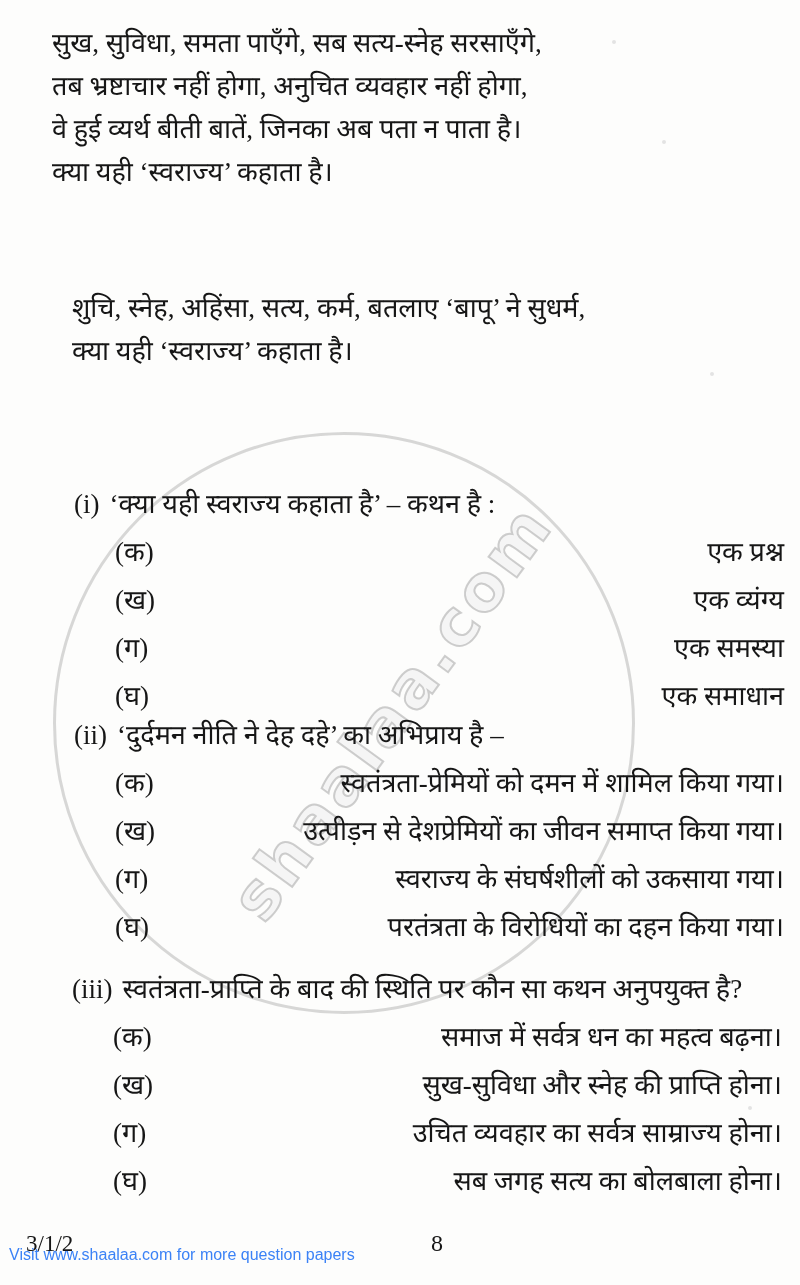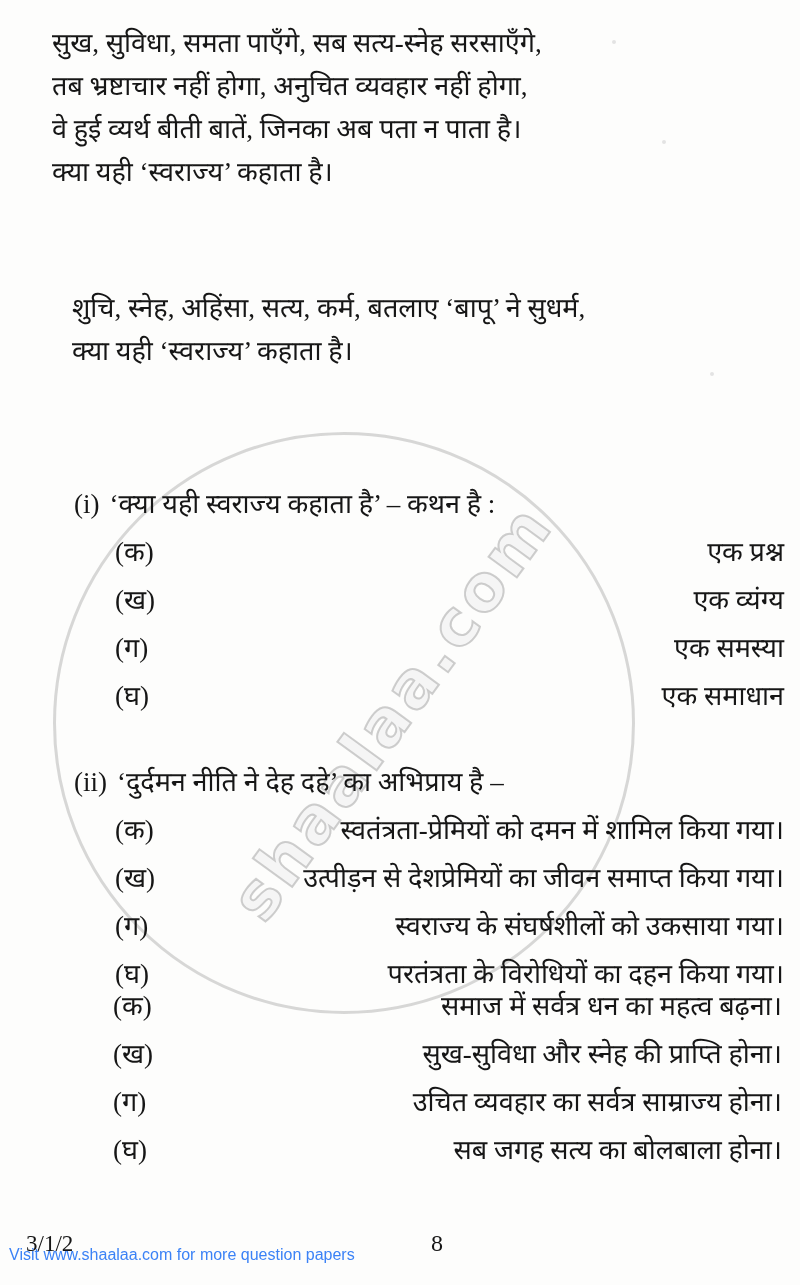--- a/index.html
+++ b/index.html
@@ -27,21 +27,21 @@
     -webkit-text-stroke:2px rgba(168,168,168,.55);
     white-space:nowrap;
   }
   
   .content{position:relative;z-index:1;}
   .stanza{position:absolute;font-size:27px;line-height:43px;white-space:nowrap;}
   #stanza1{left:52px;top:22px;}
   #stanza2{left:72px;top:263px;margin-top:24px;}
   .qblock{position:absolute;width:710px;font-size:27px;line-height:31px;}
   #q1{left:74px;top:489px;}
-  #q2{left:74px;top:767px;}
+  #q2{left:74px;top:720px;}
   #q3{left:72px;top:974px;}
   .q-head{display:flex;}
   .q-num{flex:0 0 auto;margin-right:10px;}
   .q-prompt{flex:1 1 auto;white-space:nowrap;}
   .opt{display:flex;margin-top:17px;margin-left:41px;}
   .opt-label{flex:0 0 48px;}
   .opt-text{flex:1 1 auto;white-space:nowrap;text-align:right;}
   
   .paper-code{position:absolute;left:26px;top:1231px;font-size:23px;z-index:1;}
   .page-number{position:absolute;left:431px;top:1230px;font-size:24px;z-index:1;}
@@ -122,20 +122,24 @@
         <span class="opt-label">(ग)</span>
         <span class="opt-text">स्वराज्य के संघर्षशीलों को उकसाया गया।</span>
       </div>
       <div class="opt">
         <span class="opt-label">(घ)</span>
         <span class="opt-text">परतंत्रता के विरोधियों का दहन किया गया।</span>
       </div>
     </div>
 
     <div class="qblock" id="q3">
+      <div class="q-head">
+        <span class="q-num">(iii)</span>
+        <span class="q-prompt">स्वतंत्रता-प्राप्ति के बाद की स्थिति पर कौन सा कथन अनुपयुक्त है?</span>
+      </div>
       <div class="opt">
         <span class="opt-label">(क)</span>
         <span class="opt-text">समाज में सर्वत्र धन का महत्व बढ़ना।</span>
       </div>
       <div class="opt">
         <span class="opt-label">(ख)</span>
         <span class="opt-text">सुख-सुविधा और स्नेह की प्राप्ति होना।</span>
       </div>
       <div class="opt">
         <span class="opt-label">(ग)</span>

